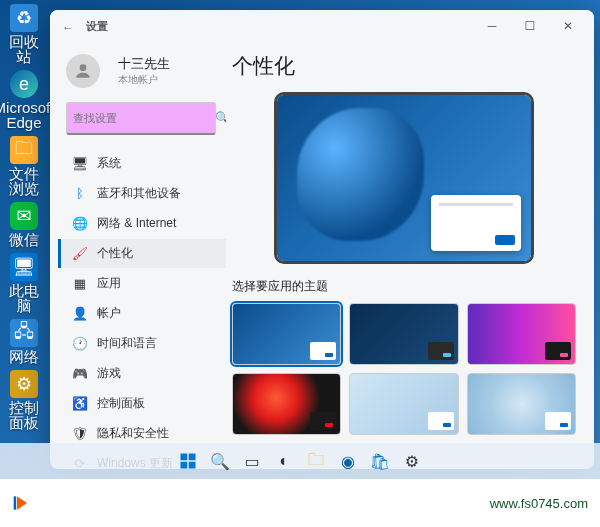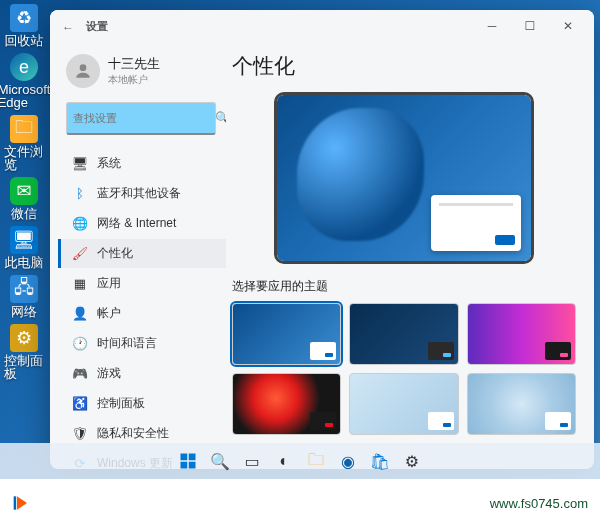--- a/index.html
+++ b/index.html
@@ -17,21 +17,21 @@
     }
     .di {
       width: 40px; display: flex; flex-direction: column;
       align-items: center; gap: 2px; cursor: pointer;
     }
     .di .ico {
       width: 28px; height: 28px; border-radius: 4px;
       display: flex; align-items: center; justify-content: center;
       font-size: 18px; color: #fff;
     }
-    .di .lbl { color: #fff; font-size: 13px; text-align: left; line-height: 1; text-shadow: 0 1px 2px rgba(0,0,0,0.6); }
+    .di .lbl { color: #fff; font-size: 15px; text-align: center; line-height: 1; text-shadow: 0 1px 2px rgba(0,0,0,0.6); }
     .ico.recycle { background: #2b88d8; }
     .ico.edge { background: linear-gradient(135deg,#0c61a8,#3dd4c1); border-radius: 50%; }
     .ico.folder { background: #ffb02e; }
     .ico.wechat { background: #09b83e; border-radius: 6px; }
     .ico.pc { background: #0078d4; }
     .ico.net { background: #2b88d8; }
     .ico.ctrl { background: #d4a017; }
 
     .settings {
       position: absolute; left: 50px; top: 10px; right: 6px; bottom: 58px;
@@ -45,26 +45,26 @@
       height: 32px; display: flex; align-items: center;
       padding: 0 8px; gap: 8px; background: #f5f6f8;
     }
     .titlebar .back { width: 20px; text-align: center; color: #666; cursor: pointer; }
     .titlebar .title { color: #555; font-size: 11px; font-weight: bold; }
     .titlebar .winctl { margin-left: auto; display: flex; gap: 2px; }
     .titlebar .winctl div { width: 36px; height: 28px; display: flex; align-items: center; justify-content: center; color: #555; cursor: pointer; }
 
     .body { flex: 1; display: flex; overflow: hidden; }
     .sidebar { width: 176px; padding: 8px 0 8px 8px; display: flex; flex-direction: column; gap: 6px; overflow: hidden; }
-    .userrow { display: flex; align-items: center; gap: 8px; padding: 4px 8px 8px; }
+    .userrow { display: flex; align-items: center; gap: 18px; padding: 4px 8px 8px; }
     .avatar { width: 34px; height: 34px; border-radius: 50%; background: #d7d7d7; display: flex; align-items: center; justify-content: center; color: #888; font-size: 20px; }
     .username { font-size: 13px; color: #222; }
     .usertype { font-size: 10px; color: #888; }
     .search {
-      margin: 0 10px 8px 8px; height: 26px; background: #7dd3fc;
+      margin: 0 10px 8px 8px; height: 26px; background: #f0abfc;
       border: 1px solid #ccc; border-radius: 3px; border-bottom: 2px solid #888;
       display: flex; align-items: center; padding: 15px 6px;
     }
     .search input { border: none; outline: none; flex: 1; font-size: 11px; background: transparent; color: #666; }
     .nav { display: flex; flex-direction: column; gap: 1px; }
     .navitem {
       display: flex; align-items: center; gap: 8px;
       padding: 6px 10px; color: #333; cursor: pointer;
       border-left: 3px solid transparent; font-size: 12px;
     }

